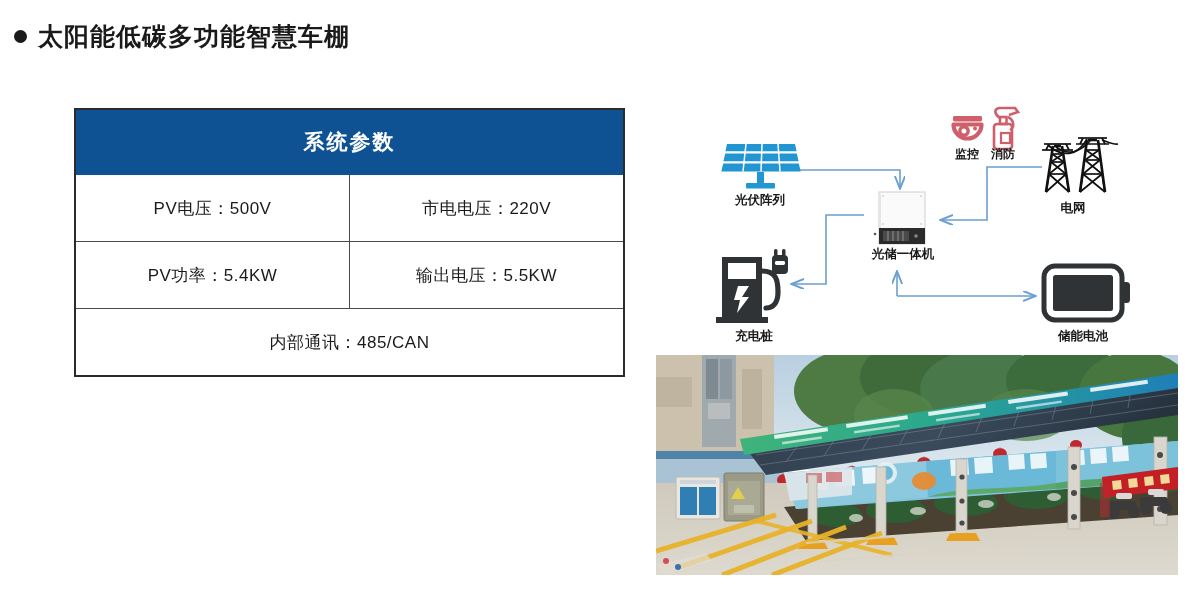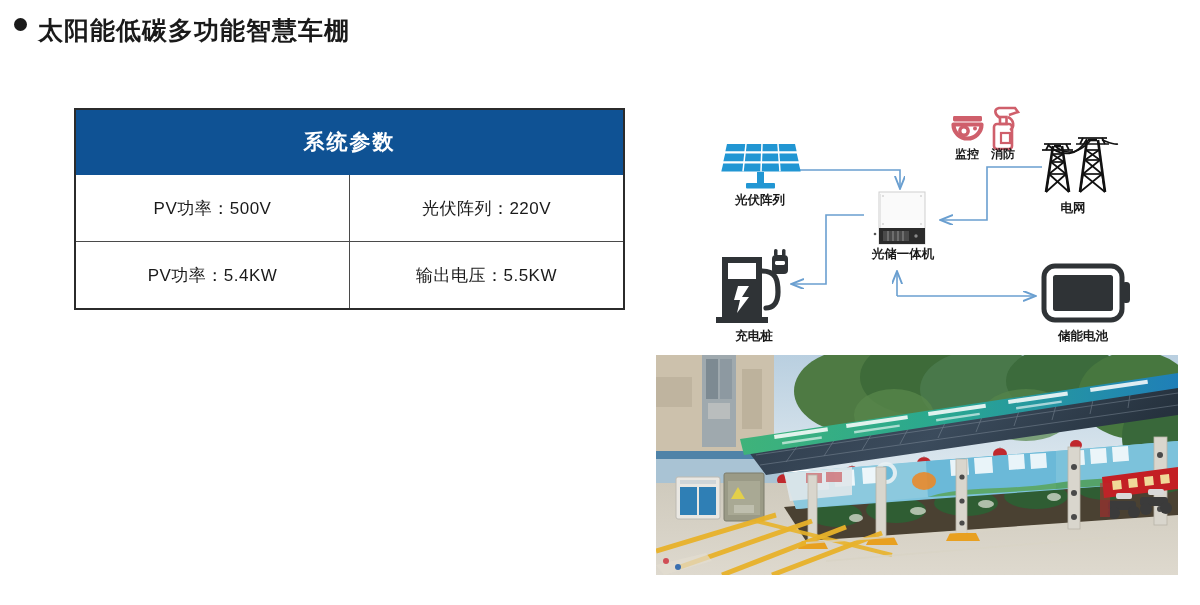--- a/index.html
+++ b/index.html
@@ -13,23 +13,23 @@
     position: relative;
     font-family: "Liberation Sans", "DejaVu Sans", sans-serif;
     color: #1a1a1a;
     overflow: hidden;
   }
 
   
   #slide-title {
     position: absolute;
     left: 14px;
-    top: 18px;
+    top: 24px;
     display: flex;
-    align-items: flex-start;
+    align-items: center;
     gap: 11px;
   }
   #slide-title .bullet {
     width: 13px;
     height: 13px;
     border-radius: 50%;
     background: #1a1a1a;
     display: block;
     flex: 0 0 auto;
   }
@@ -117,26 +117,29 @@
   <span class="bullet"></span>
   <span class="title-text">太阳能低碳多功能智慧车棚</span>
 </div>
 
 <table id="spec-table">
   <tbody>
     <tr>
       <td class="header-cell" colspan="2">系统参数</td>
     </tr>
     <tr>
-      <td>PV功率：500V</td>
-      <td>光伏阵列：220V</td>
+      <td>PV电压：500V</td>
+      <td>市电电压：220V</td>
     </tr>
     <tr>
       <td>PV功率：5.4KW</td>
       <td>输出电压：5.5KW</td>
+    </tr>
+    <tr>
+      <td colspan="2">内部通讯：485/CAN</td>
     </tr>
   </tbody>
 </table>
 
 <div id="system-diagram">
 <svg width="550" height="250" viewBox="0 0 550 250" xmlns="http://www.w3.org/2000/svg">
   <defs>
     <marker id="ah" markerWidth="9" markerHeight="9" refX="7.5" refY="3.2" orient="auto">
       <path d="M0,0 L8,3.2 L0,6.4" fill="none" stroke="#6a9fd0" stroke-width="1.2"></path>
     </marker>

